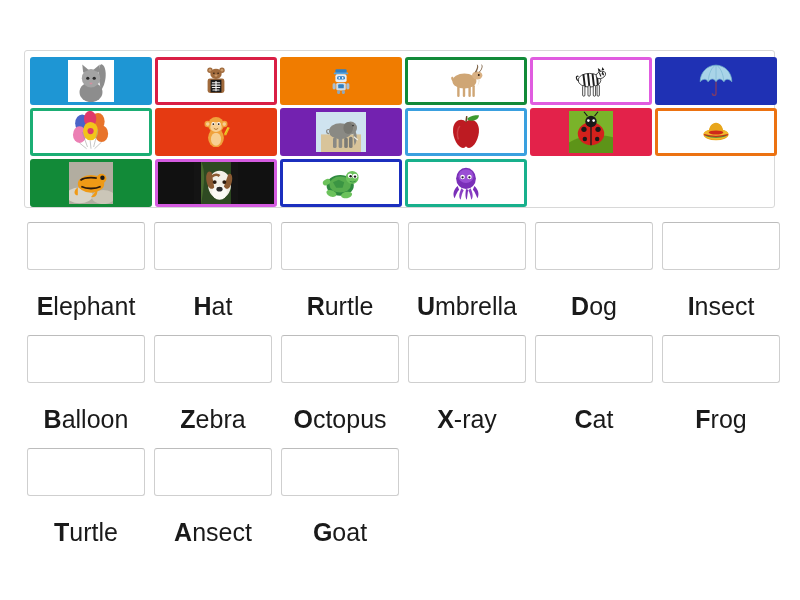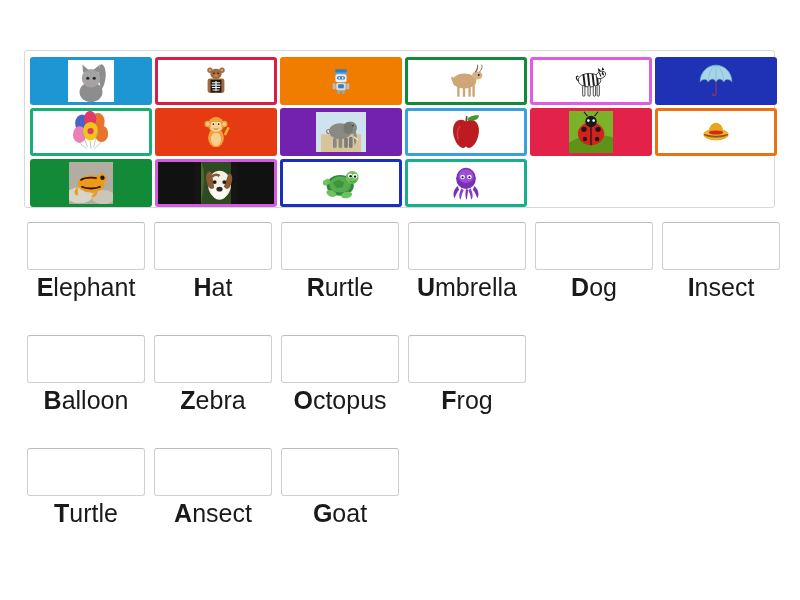--- a/index.html
+++ b/index.html
@@ -51,21 +51,21 @@
   }
   .dropzone {
     width: 118px; height: 48px;
     border: 1px solid #cfcfcf;
     border-top-color: #bcbcbc;
     border-radius: 3px;
     background: #fff;
     cursor: pointer;
   }
   .word-label {
-    margin-top: 2px;
+    margin-top: 21px;
     font-size: 25px;
     line-height: 30px;
     color: #1a1a1a;
     white-space: nowrap;
     font-weight: 400;
     text-align: center;
   }
   .word-label .first { font-weight: 700; }
 </style>
 </head>
@@ -380,20 +380,28 @@
         <div class="word-cell">
           <div class="dropzone"></div>
           <div class="word-label"><span class="first">Z</span><span>ebra</span></div>
         </div>
         <div class="word-cell">
           <div class="dropzone"></div>
           <div class="word-label"><span class="first">O</span><span>ctopus</span></div>
         </div>
         <div class="word-cell">
           <div class="dropzone"></div>
+          <div class="word-label"><span class="first">X</span><span>-ray</span></div>
+        </div>
+        <div class="word-cell">
+          <div class="dropzone"></div>
+          <div class="word-label"><span class="first">C</span><span>at</span></div>
+        </div>
+        <div class="word-cell">
+          <div class="dropzone"></div>
           <div class="word-label"><span class="first">F</span><span>rog</span></div>
         </div>
       </div>
       <div class="word-row">
         <div class="word-cell">
           <div class="dropzone"></div>
           <div class="word-label"><span class="first">T</span><span>urtle</span></div>
         </div>
         <div class="word-cell">
           <div class="dropzone"></div>

